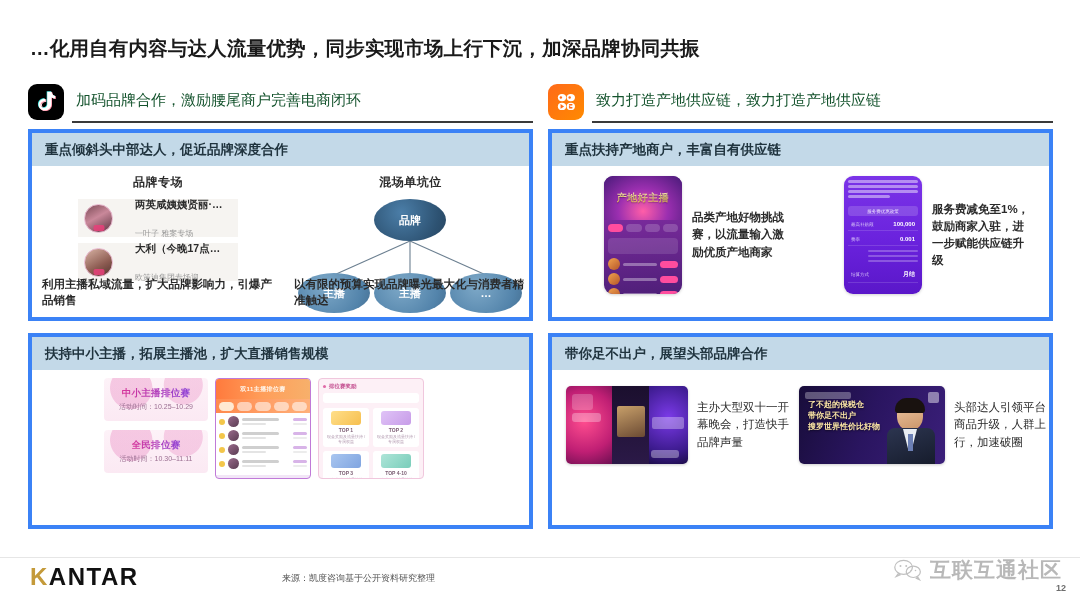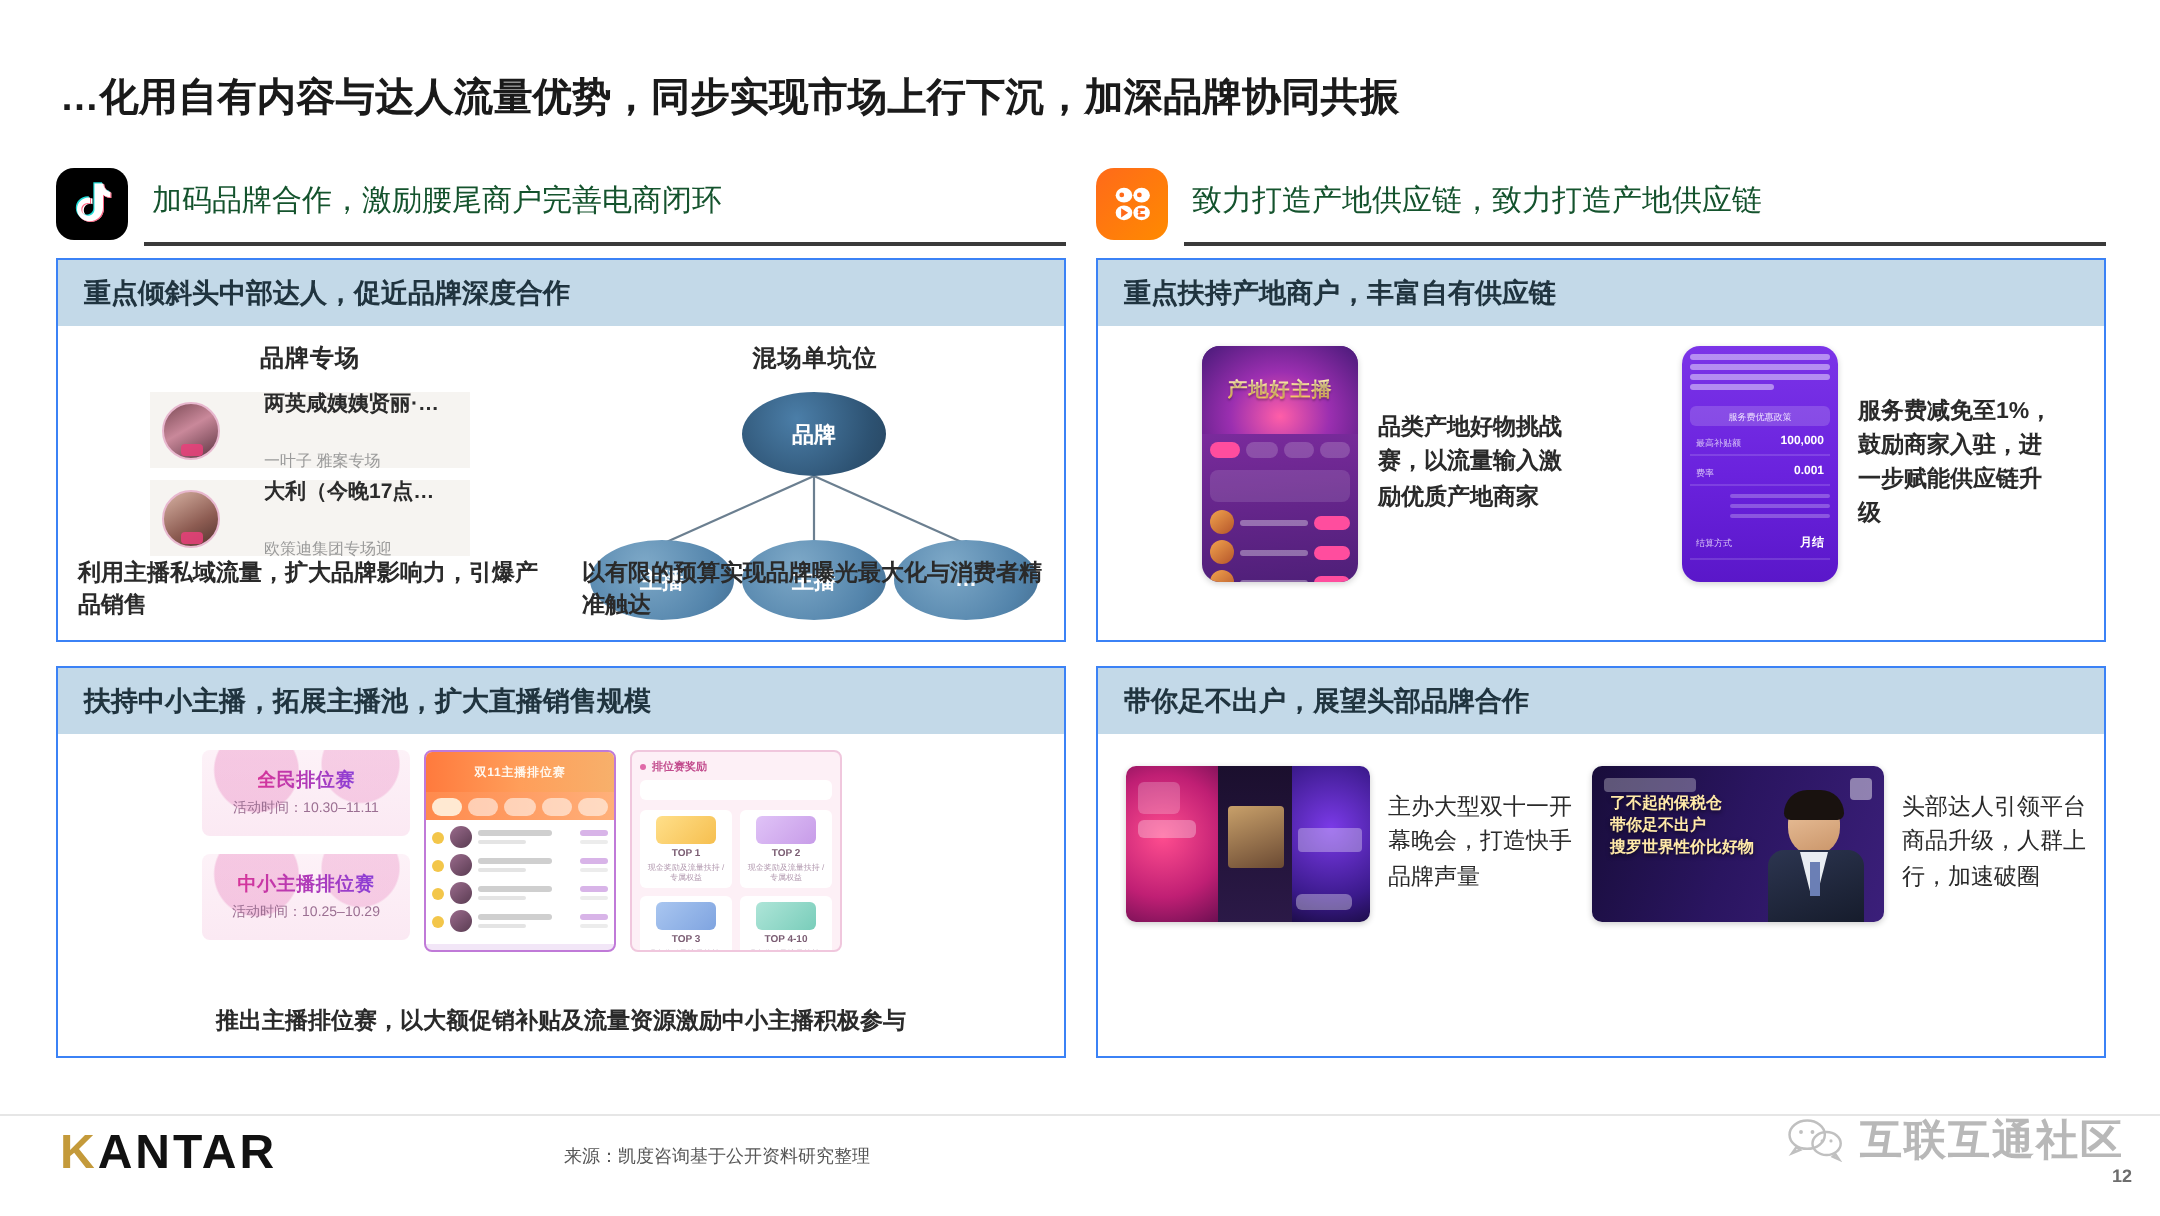--- a/index.html
+++ b/index.html
@@ -37,21 +37,21 @@
     font-size: 15px; font-weight: normal; color:#14532d; white-space: nowrap;
   }
   .colrule {
     position:absolute; left: 44px; right:0; top: 37px;
     height:1.5px; background:#3a3a3a;
   }
 
   
   .panel {
     position: absolute; left:0; width: 505px;
-    border: 1px solid #3b82f6; background:#fff;
+    border: 4px solid #3b82f6; background:#fff;
   }
   .panel-1 { top: 45px; height: 192px; }
   .panel-2 { top: 249px; height: 196px; }
 
   .panel-head {
     height: 33px; background:#c3d9e8;
     display:flex; align-items:center; padding-left: 13px;
     font-size: 13.5px; font-weight: bold; color:#20343f;
     white-space: nowrap;
   }
@@ -362,26 +362,26 @@
     </div>
 
     <div class="panel panel-2">
       <div class="panel-head">扶持中小主播，拓展主播池，扩大直播销售规模</div>
       <div class="panel-body">
 
         <div class="lp2-row">
 
           <div class="rank-col">
             <div class="rank-card">
+              <div class="rank-t">中小主播排位赛</div>
+              <div class="rank-d">活动时间：10.25–10.29</div>
+            </div>
+            <div class="rank-card">
               <div class="rank-t">全民排位赛</div>
               <div class="rank-d">活动时间：10.30–11.11</div>
-            </div>
-            <div class="rank-card">
-              <div class="rank-t">中小主播排位赛</div>
-              <div class="rank-d">活动时间：10.25–10.29</div>
             </div>
           </div>
 
           <div class="mock mock-leader">
             <div class="ml-top">
               <div class="ml-top-t">双11主播排位赛</div>
             </div>
             <div class="ml-tabs">
               <div class="ml-tab on"></div>
               <div class="ml-tab"></div>
@@ -466,21 +466,20 @@
               <div class="mr-cell">
                 <div class="mr-badge b4"></div>
                 <div class="mr-lab">TOP 4-10</div>
                 <div class="mr-sub">现金奖励及流量扶持 / 专属权益</div>
               </div>
             </div>
           </div>
 
         </div>
 
-        <div class="cap cap-center">推出主播排位赛，以大额促销补贴及流量资源激励中小主播积极参与</div>
       </div>
     </div>
   </div>
 
   <div class="col col-right">
 
     <div class="colhead">
       <div class="app-icon kuaishou">
         <svg width="24" height="20" viewBox="0 0 30 24" aria-hidden="true">
           <ellipse cx="10" cy="6.5" rx="5.2" ry="4.6" fill="#fff"></ellipse>

